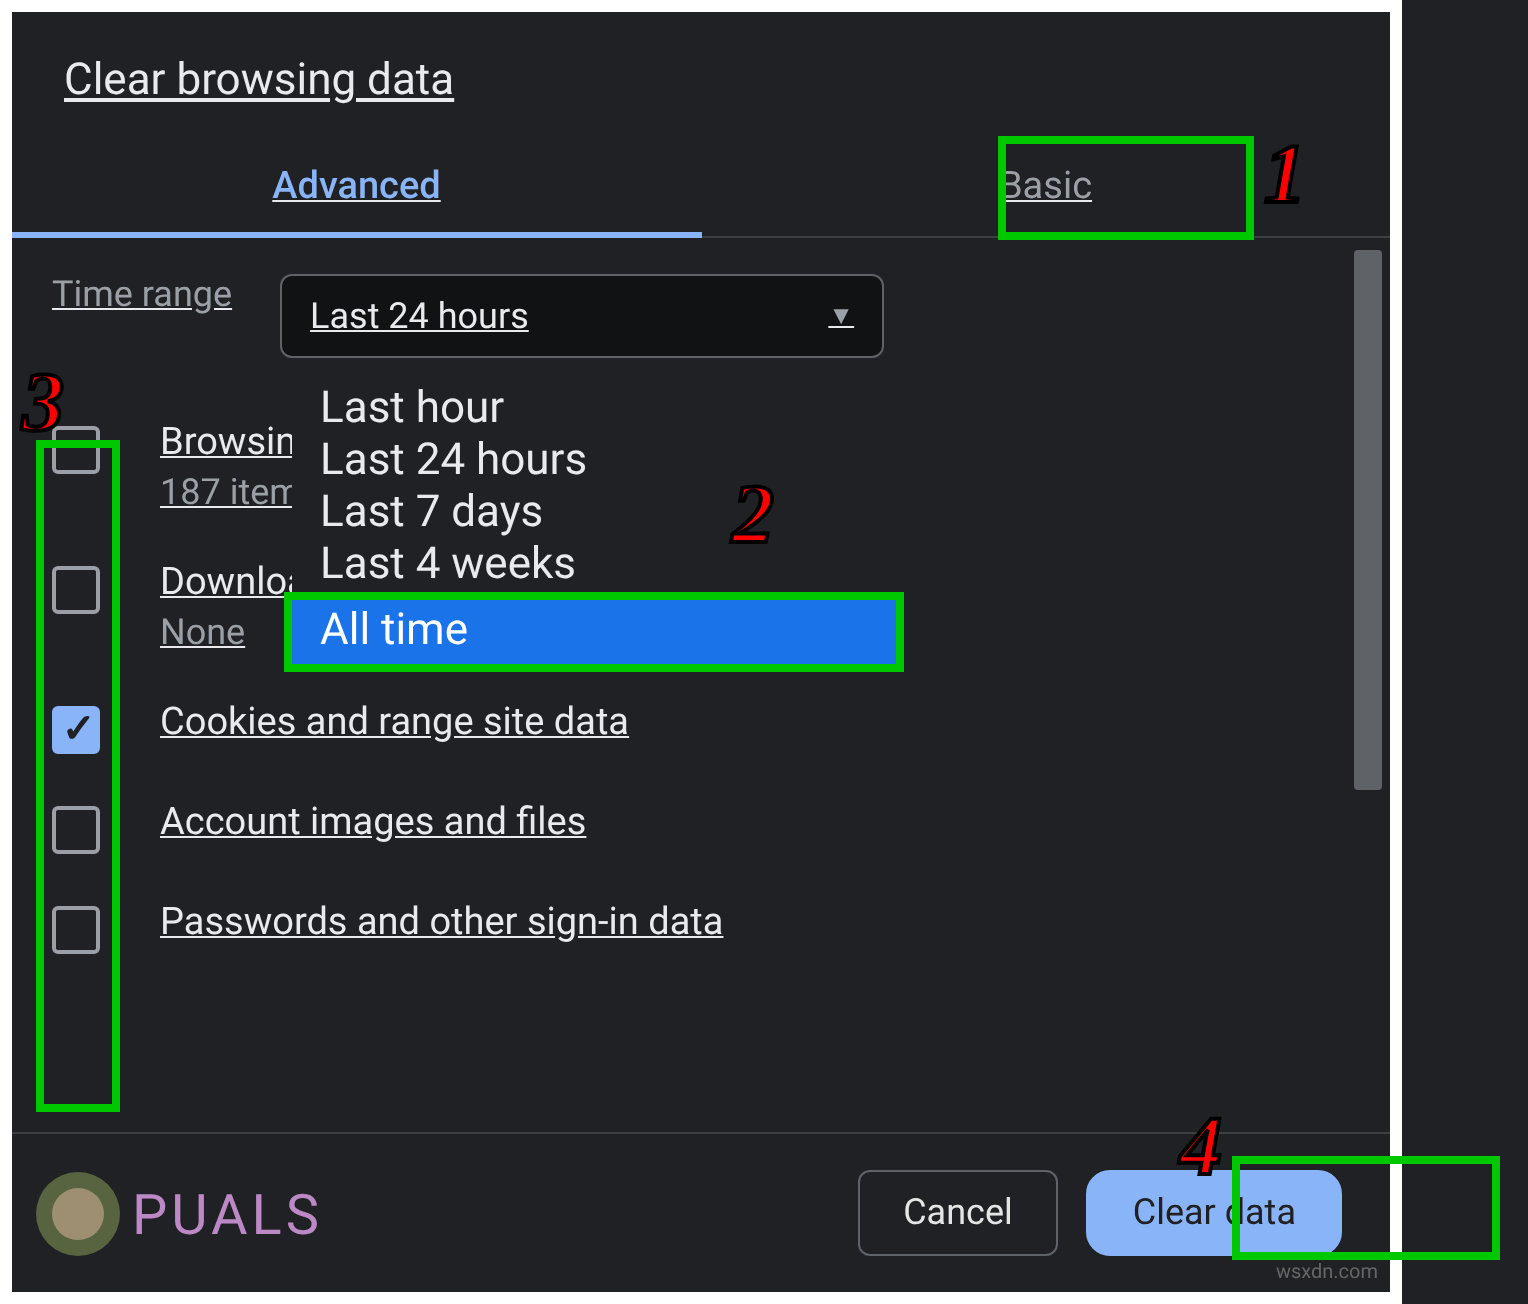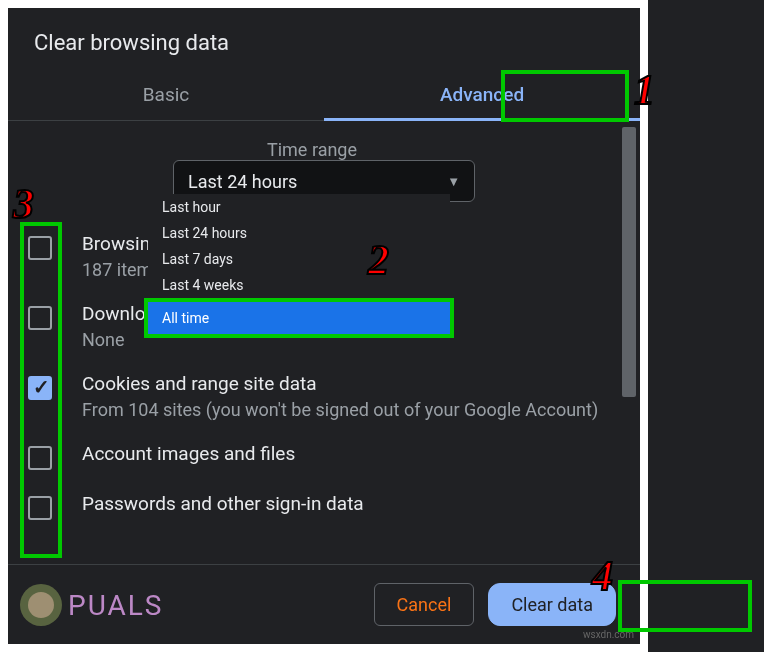--- a/index.html
+++ b/index.html
@@ -7,24 +7,25 @@
     background: #202124;
     font-family: Roboto, Arial, sans-serif;
     width: 764px;
     height: 652px;
     position: relative;
     overflow: hidden;
     color: #e8eaed;
   }
   .dialog {
     position: relative;
-    width: 648px;
+    width: 701px;
     height: 652px;
     background: #202124;
-    border: 8px solid #ffffff;
+    border: 6px solid #ffffff;
+    text-decoration: underline;
   }
   .title {
     font-size: 22px;
     font-weight: 400;
     padding: 22px 26px 14px 26px;
     color: #e8eaed;
   }
   .tabs {
     display: flex;
     border-bottom: 1px solid #3c4043;
@@ -56,23 +57,22 @@
     position: absolute;
     right: 4px;
     top: 6px;
     width: 14px;
     height: 270px;
     background: #5f6368;
     border-radius: 2px;
   }
   .time-row {
     display: flex;
-    align-items: center;
+    align-items: flex-start;
     padding: 18px 20px 10px 20px;
-    flex-direction: column;
   }
   .time-label {
     color: #9aa0a6;
     font-size: 18px;
     margin-right: 24px;
   }
   .select {
     position: relative;
     width: 302px;
     height: 42px;
@@ -89,21 +89,21 @@
   .dropdown {
     position: absolute;
     left: 140px;
     top: 186px;
     width: 302px;
     background: #202124;
     z-index: 5;
   }
   .option {
     padding: 1px 14px;
-    font-size: 14px;
+    font-size: 22px;
     color: #e8eaed;
     cursor: pointer;
     line-height: 24px;
   }
   .option-selected {
     background: #1a73e8;
     color: #ffffff;
     border: 4px solid #00c800;
     margin: 0 -4px;
     padding: 4px 14px;
@@ -157,21 +157,21 @@
     padding-right: 24px;
     gap: 14px;
   }
   .btn {
     padding: 10px 22px;
     border-radius: 6px;
     font-size: 18px;
     cursor: pointer;
     border: 1px solid #5f6368;
   }
-  .btn-cancel { background: transparent; color: #f97316; }
+  .btn-cancel { background: transparent; color: #e5e5e5; }
   .btn-primary { background: #8ab4f8; color: #202124; border-color: #8ab4f8; border-radius: 12px; }
 
   
   .hl { position: absolute; border: 4px solid #00c800; z-index: 8; pointer-events: none; }
   .hl1 { left: 493px; top: 62px; width: 128px; height: 52px; }
   .hl3 { left: 12px; top: 214px; width: 42px; height: 336px; }
   .hl4 { left: 610px; top: 572px; width: 134px; height: 52px; }
 
   
   .badge {
@@ -205,22 +205,22 @@
   .wm-src { position:absolute; right:6px; bottom:4px; font-size:10px; color:#666; }
 </style>
 </head>
 <body>
 
 <div class="dialog">
 
   <div class="title">Clear browsing data</div>
 
   <div class="tabs">
+    <div class="tab tab-advanced">Advanced</div>
     <div class="tab tab-basic">Basic</div>
-    <div class="tab tab-advanced">Advanced</div>
   </div>
 
   <div class="body">
     <div class="scrollbar"></div>
 
     <div class="time-row">
       <div class="time-label">Time range</div>
       <div class="select">
         <span class="select-label">Last 24 hours</span>
         <span class="select-arrow">▼</span>
@@ -239,21 +239,20 @@
         <div class="chk"></div>
         <div class="item-text">
           <div class="item-title">Download history</div>
           <div class="item-sub">None</div>
         </div>
       </div>
       <div class="item">
         <div class="chk checked"></div>
         <div class="item-text">
           <div class="item-title">Cookies and range site data</div>
-          <div class="item-sub">From 104 sites (you won't be signed out of your Google Account)</div>
         </div>
       </div>
       <div class="item">
         <div class="chk"></div>
         <div class="item-text">
           <div class="item-title">Account images and files</div>
         </div>
       </div>
       <div class="item">
         <div class="chk"></div>

